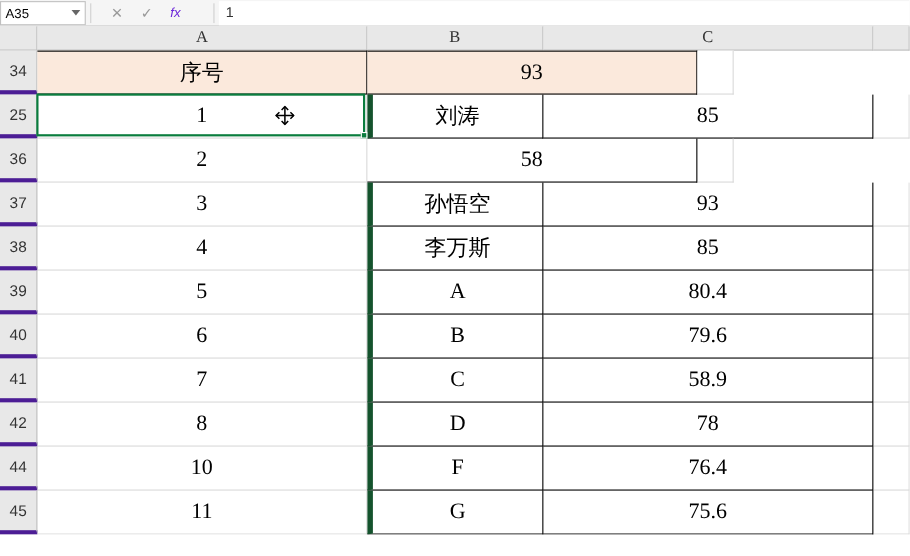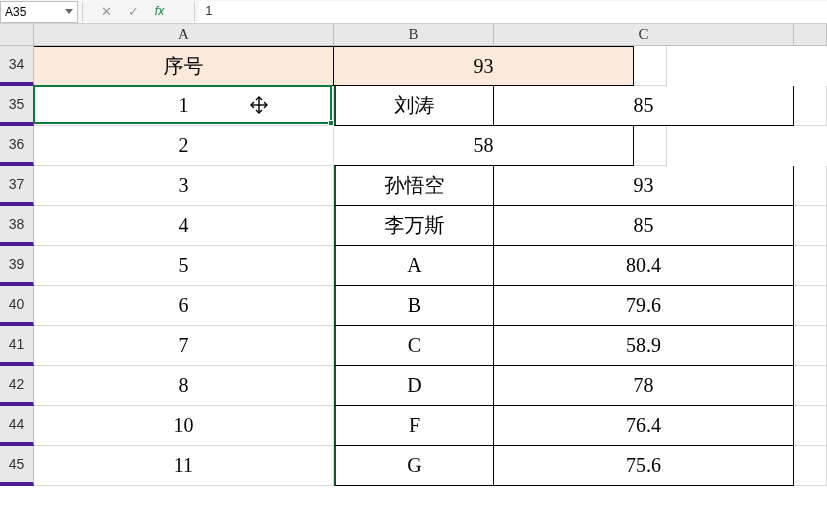--- a/index.html
+++ b/index.html
@@ -24,21 +24,21 @@
       justify-content: space-between;
     }
     .name-box-dropdown {
       width: 0; height: 0;
       border-left: 4px solid transparent;
       border-right: 4px solid transparent;
       border-top: 5px solid #666;
     }
     .fb-icons { display: flex; gap: 16px; padding: 0 14px; color: #999; font-size: 13px; }
     .fb-icons span { cursor: default; }
-    .fx-label { font-style: italic; color: #15803d; font-size: 12px; margin-right: 12px; }
+    .fx-label { font-style: italic; color: #6d28d9; font-size: 12px; margin-right: 12px; }
     .fb-sep { width: 1px; height: 18px; background: #d0d0d0; margin: 0 4px;}
     .formula-input {
       flex: 1;
       height: 22px;
       background: #fff;
       border: none;
       padding: 2px 6px;
       font-size: 13px;
       color: #333;
     }
@@ -98,21 +98,21 @@
     .cell.col-A { width: 300px; }
     .cell.col-B { width: 160px; }
     .cell.col-C { width: 300px; }
     .cell.col-end { width: 33px; }
     
     .header-row .cell { background: #fbe9dc; border-right: 1px solid #000; border-bottom: 1px solid #000; border-top: 1px solid #000;}
     .header-row .cell:first-of-type { border-left: 1px solid #000;}
     .header-row .cell.col-end { background: #fff; border: none; border-right: 1px solid #d9d9d9; border-bottom: 1px solid #d9d9d9;}
     
     .data-row .cell.col-B, .data-row .cell.col-C { border-right: 1px solid #000; border-bottom: 1px solid #000; }
-    .data-row .cell.col-B { border-left: 2px solid #14532d; }
+    .data-row .cell.col-B { border-left: 5px solid #14532d; }
     .data-row .cell.col-end { border-right: 1px solid #d9d9d9; border-bottom: 1px solid #d9d9d9; }
     
     .active-cell-border {
       position: absolute;
       border: 2px solid #0a7d3e;
       pointer-events: none;
       z-index: 5;
     }
     .fill-handle {
       position: absolute;
@@ -159,21 +159,21 @@
 
   <div class="grid-row header-row">
     <div class="row-header">34</div>
     <div class="cell col-A">序号</div>
     <div class="cell col-C">93</div>
     <div class="cell col-end"></div>
   </div>
 
   <div id="data-rows">
       <div class="grid-row data-row">
-        <div class="row-header">35</div>
+        <div class="row-header">25</div>
         <div class="cell col-A">1</div>
         <div class="cell col-B">刘涛</div>
         <div class="cell col-C">85</div>
         <div class="cell col-end"></div>
       </div>
       <div class="grid-row data-row">
         <div class="row-header">36</div>
         <div class="cell col-A">2</div>
         <div class="cell col-C">58</div>
         <div class="cell col-end"></div>

